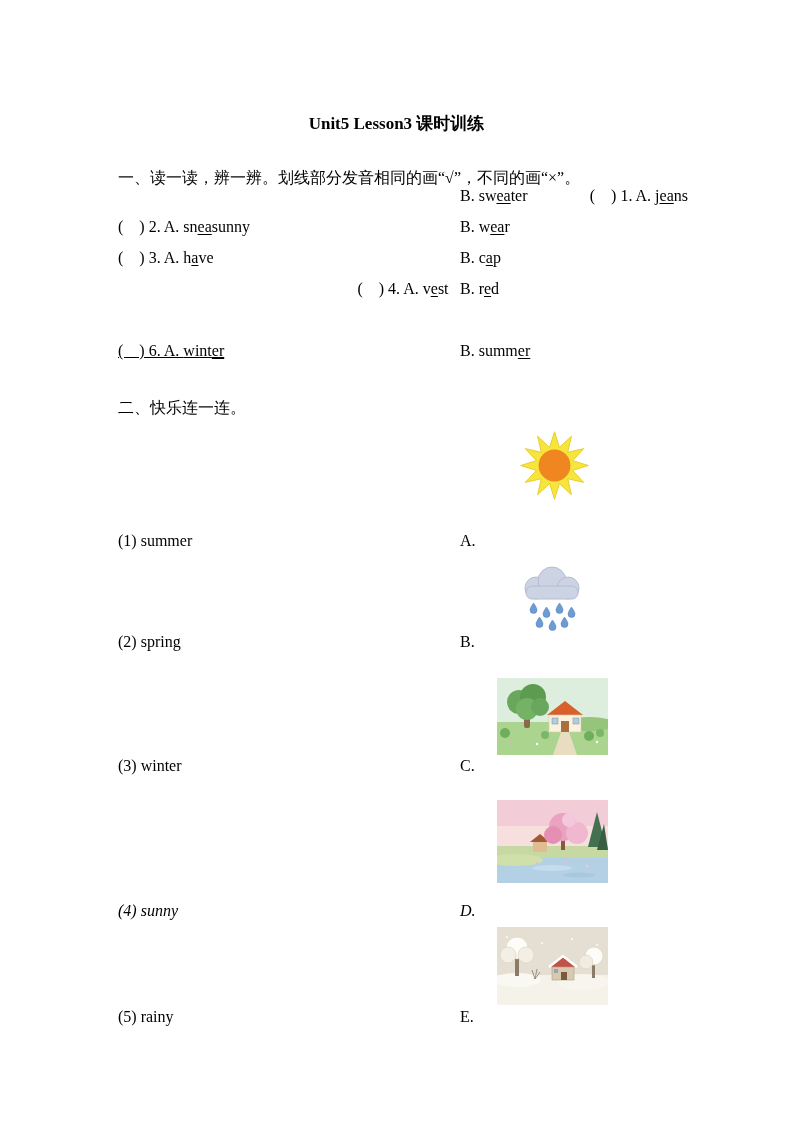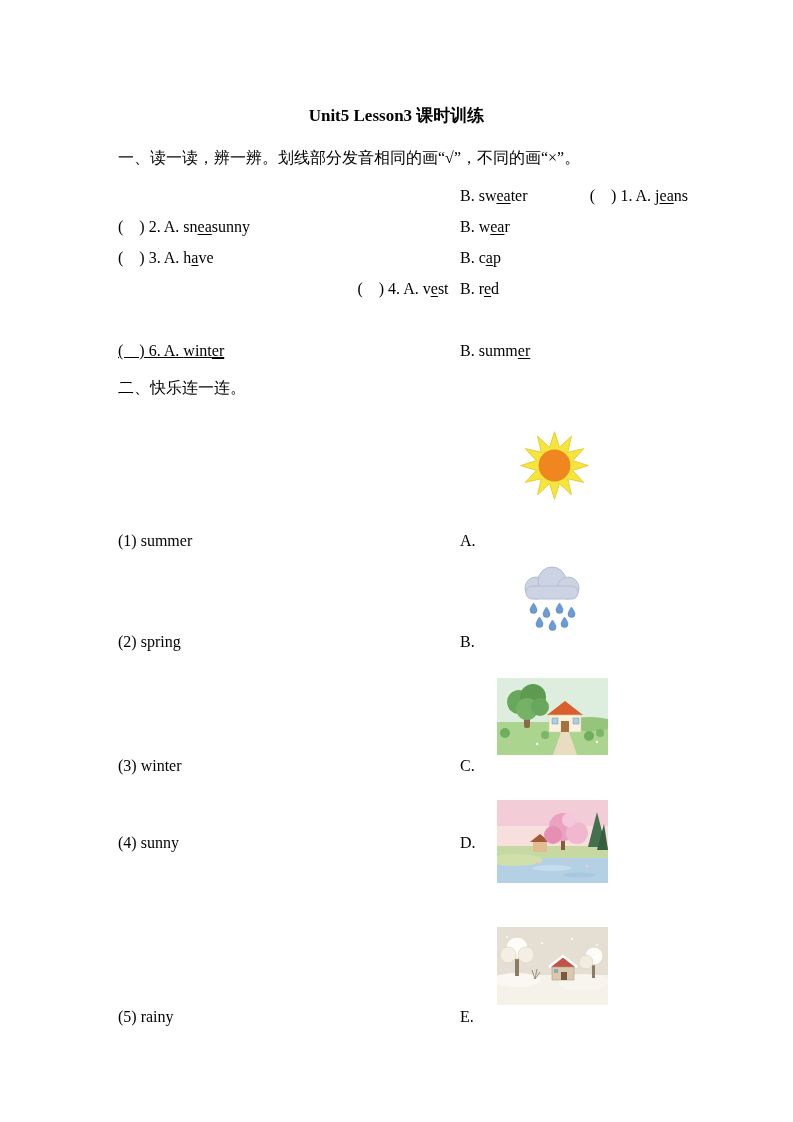--- a/index.html
+++ b/index.html
@@ -1,20 +1,20 @@
 <!DOCTYPE html>
 <html><head>
 <meta charset="utf-8">
 <style>
   html,body{margin:0;padding:0;background:#fff;}
   .page{position:relative;width:793px;height:1122px;background:#ffffff;
         font-family:"Liberation Serif","DejaVu Serif",serif;color:#000;overflow:hidden;}
   .abs{position:absolute;}
-  .title{top:104px;left:0;width:793px;text-align:center;font-weight:bold;font-size:17px;}
-  .heading{font-size:16px;left:118px;}
+  .title{top:112px;left:0;width:793px;text-align:center;font-weight:bold;font-size:17px;}
+  .heading{font-size:16px;left:118px;margin-top:20px;}
   .prow{font-size:16px;left:118px;width:570px;}
   .lead{white-space:pre;}
   .colb{position:absolute;left:342px;top:0;white-space:pre;}
   .u{text-decoration:underline;text-underline-offset:2px;}
   .mrow{font-size:16px;left:118px;width:570px;}
   .pic{line-height:0;}
   .pic svg{display:block;}
 </style>
 </head>
 <body>
@@ -162,21 +162,21 @@
     <span class="colb">A.</span>
   </div>
   <div class="abs mrow" style="top:633px;">
     <span>(2) spring</span>
     <span class="colb">B.</span>
   </div>
   <div class="abs mrow" style="top:757px;">
     <span>(3) winter</span>
     <span class="colb">C.</span>
   </div>
-  <div class="abs mrow" style="top:834px;">
+  <div class="abs mrow" style="top:902px;font-style:italic;">
     <span>(4) sunny</span>
     <span class="colb">D.</span>
   </div>
   <div class="abs mrow" style="top:1008px;">
     <span>(5) rainy</span>
     <span class="colb">E.</span>
   </div>
 
 </div>
 

